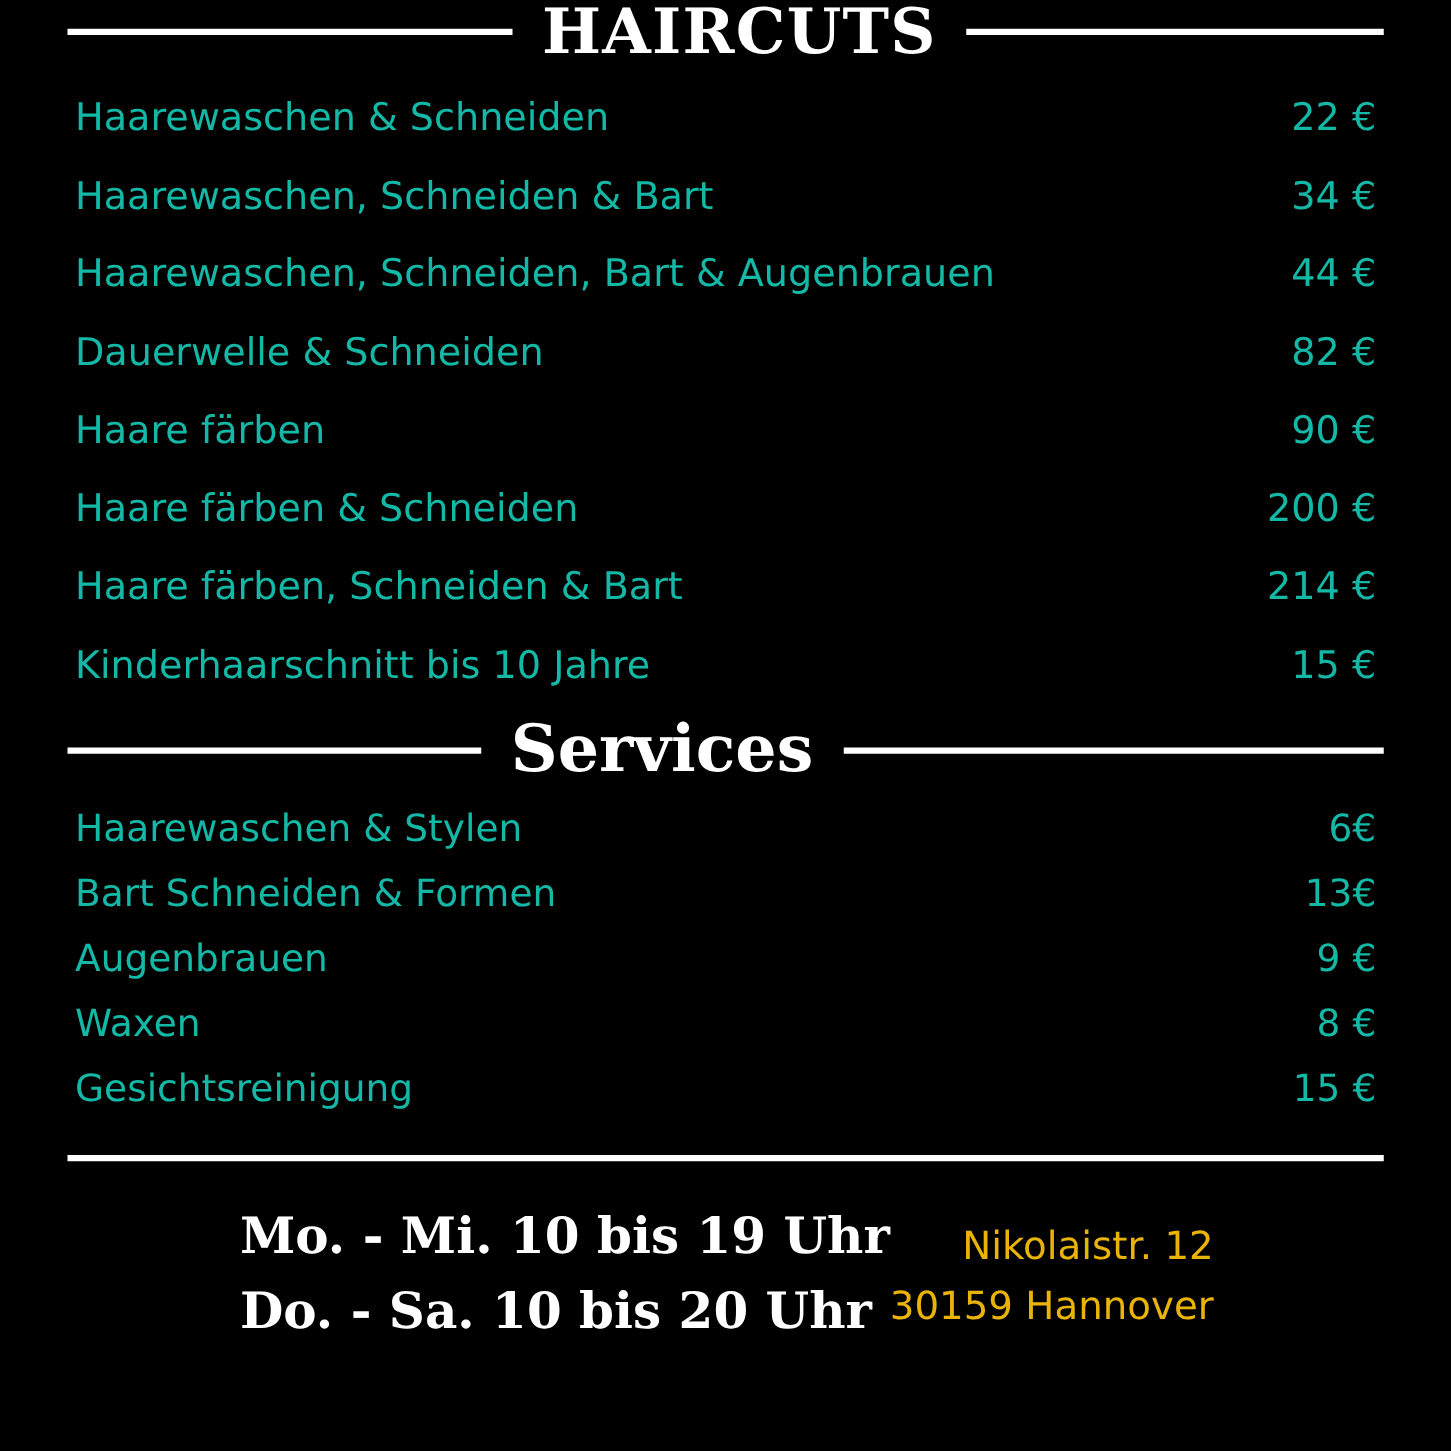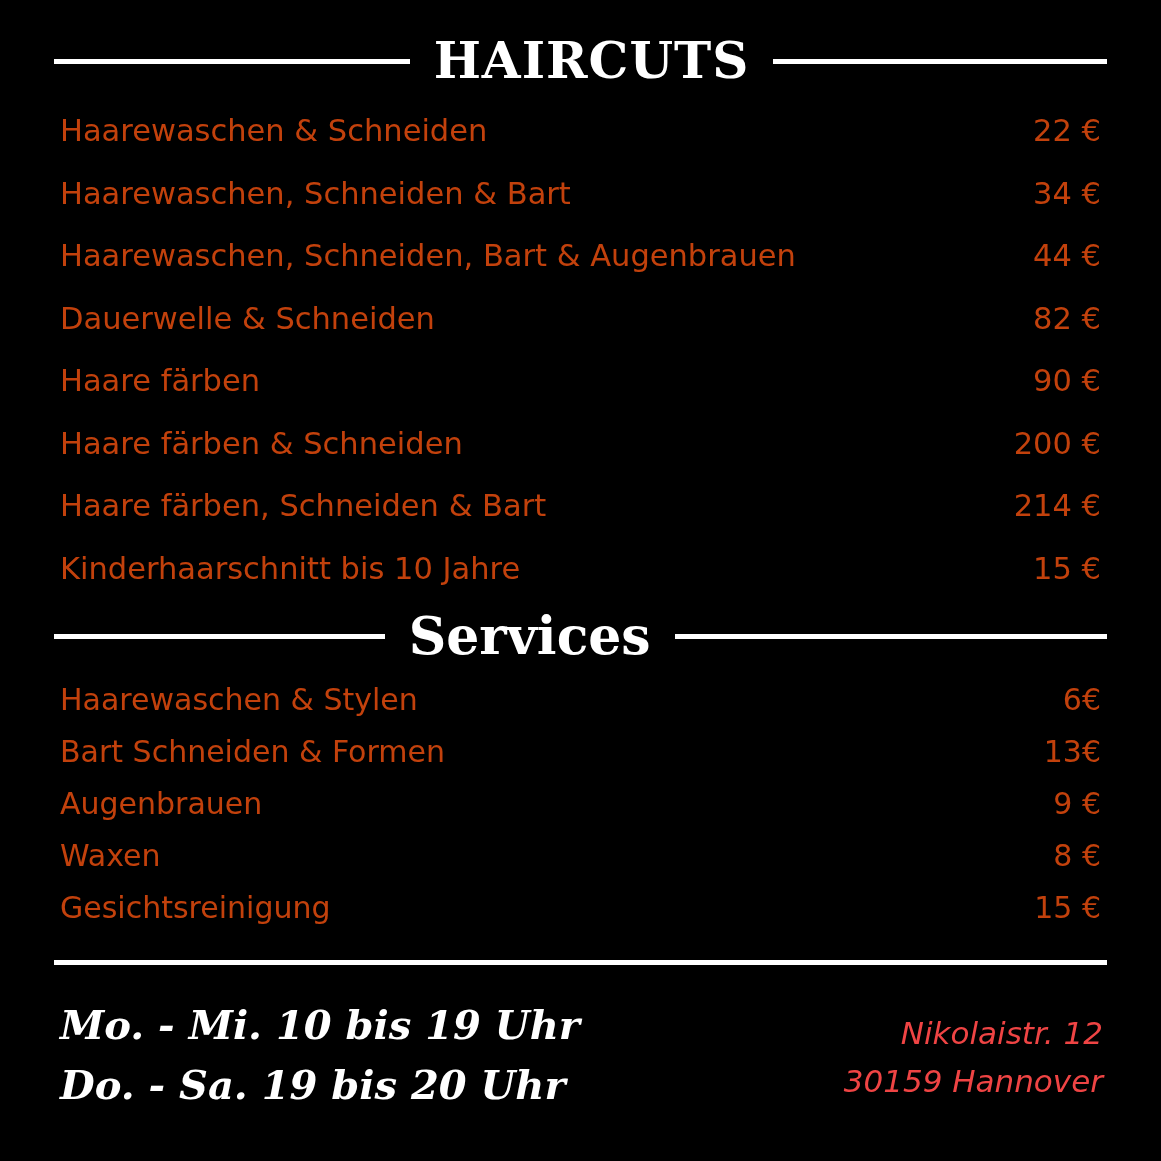--- a/index.html
+++ b/index.html
@@ -31,21 +31,20 @@
   }
   .rule {
     height: 5px;
     background: #ffffff;
     flex: 1 1 auto;
   }
   .section-head .rule.left { margin-right: 24px; }
   .section-head .rule.right { margin-left: 24px; }
 
   .head-haircuts {
-    padding-top: 36px;
   }
   .head-haircuts .title {
     font-family: "DejaVu Serif", serif;
     font-weight: bold;
     font-size: 50px;
     letter-spacing: 1px;
     line-height: 1;
     white-space: nowrap;
   }
   .head-haircuts .rule.left { flex-grow: 1.62; }
@@ -67,21 +66,21 @@
 
   
   .list { margin-top: 14px; }
   .row {
     display: flex;
     align-items: flex-start;
     justify-content: space-between;
     font-size: 30.5px;
     line-height: 1;
     font-weight: 400;
-    color: #c2410c;
+    color: #14b8a6;
   }
   .row .name { white-space: nowrap; }
   .row .price { white-space: nowrap; }
 
   .haircuts .row { padding: 16px 6px 16px 6px; }
   .haircuts .row .name { font-size: 30.5px; }
   .haircuts .row .price { font-size: 30.5px; }
 
   .services { margin-top: 12px; }
   .services .row { padding: 11px 6px 11px 6px; gap: 28px; }
@@ -93,40 +92,39 @@
     height: 5px;
     background: #ffffff;
     width: 100%;
     margin-top: 26px;
   }
 
   
   .footer {
     display: flex;
     align-items: flex-start;
-    justify-content: space-between;
+    justify-content: center;
     margin-top: 30px;
-    font-style: italic;
   }
   .hours {
     font-family: "DejaVu Serif", serif;
     font-weight: bold;
     font-size: 40px;
     line-height: 1.5;
     letter-spacing: 0px;
     padding-left: 6px;
     white-space: nowrap;
   }
   .address {
     text-align: right;
     font-size: 31px;
     line-height: 1.55;
     padding-top: 14px;
     padding-right: 4px;
-    color: #ef4444;
+    color: #eab308;
     white-space: nowrap;
   }
 </style>
 </head>
 <body>
 
 <div class="page">
 
   <div class="section-head head-haircuts">
     <div class="rule left"></div>
@@ -196,21 +194,21 @@
       <span class="name">Gesichtsreinigung</span>
       <span class="price">15 €</span>
     </div>
   </div>
 
   <div class="bottom-rule"></div>
 
   <div class="footer">
     <div class="hours">
       <div>Mo. - Mi. 10 bis 19 Uhr</div>
-      <div>Do. - Sa. 19 bis 20 Uhr</div>
+      <div>Do. - Sa. 10 bis 20 Uhr</div>
     </div>
     <div class="address">
       <div>Nikolaistr. 12</div>
       <div>30159 Hannover</div>
     </div>
   </div>
 
 </div>
 
 </body></html>

